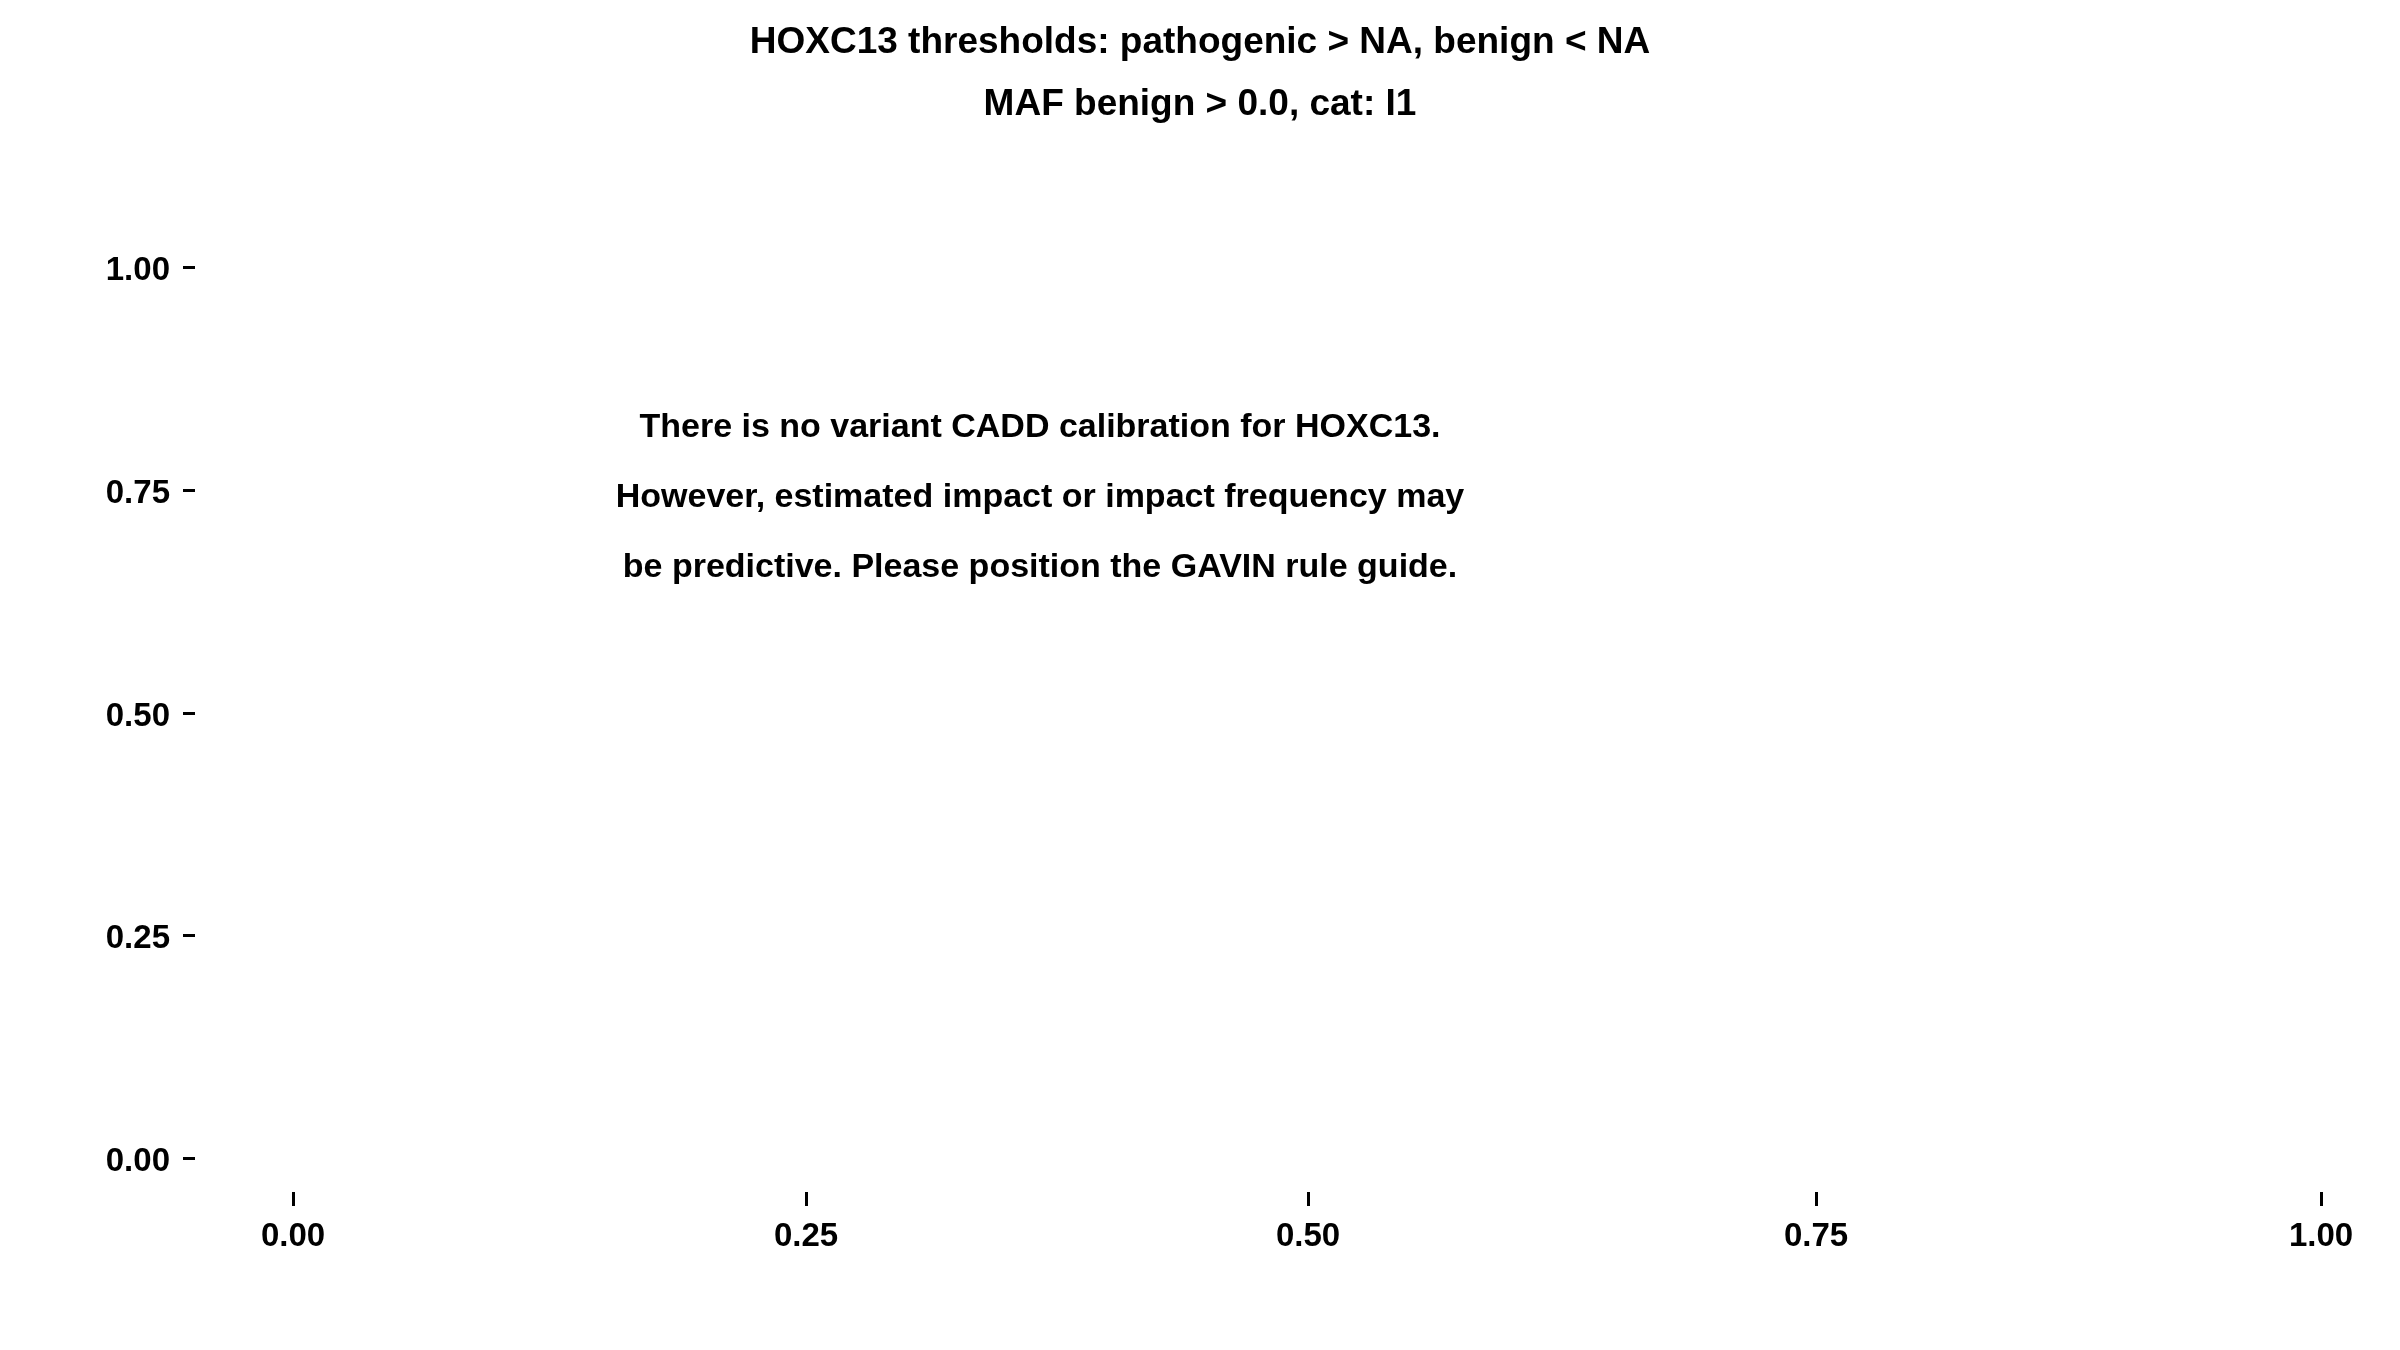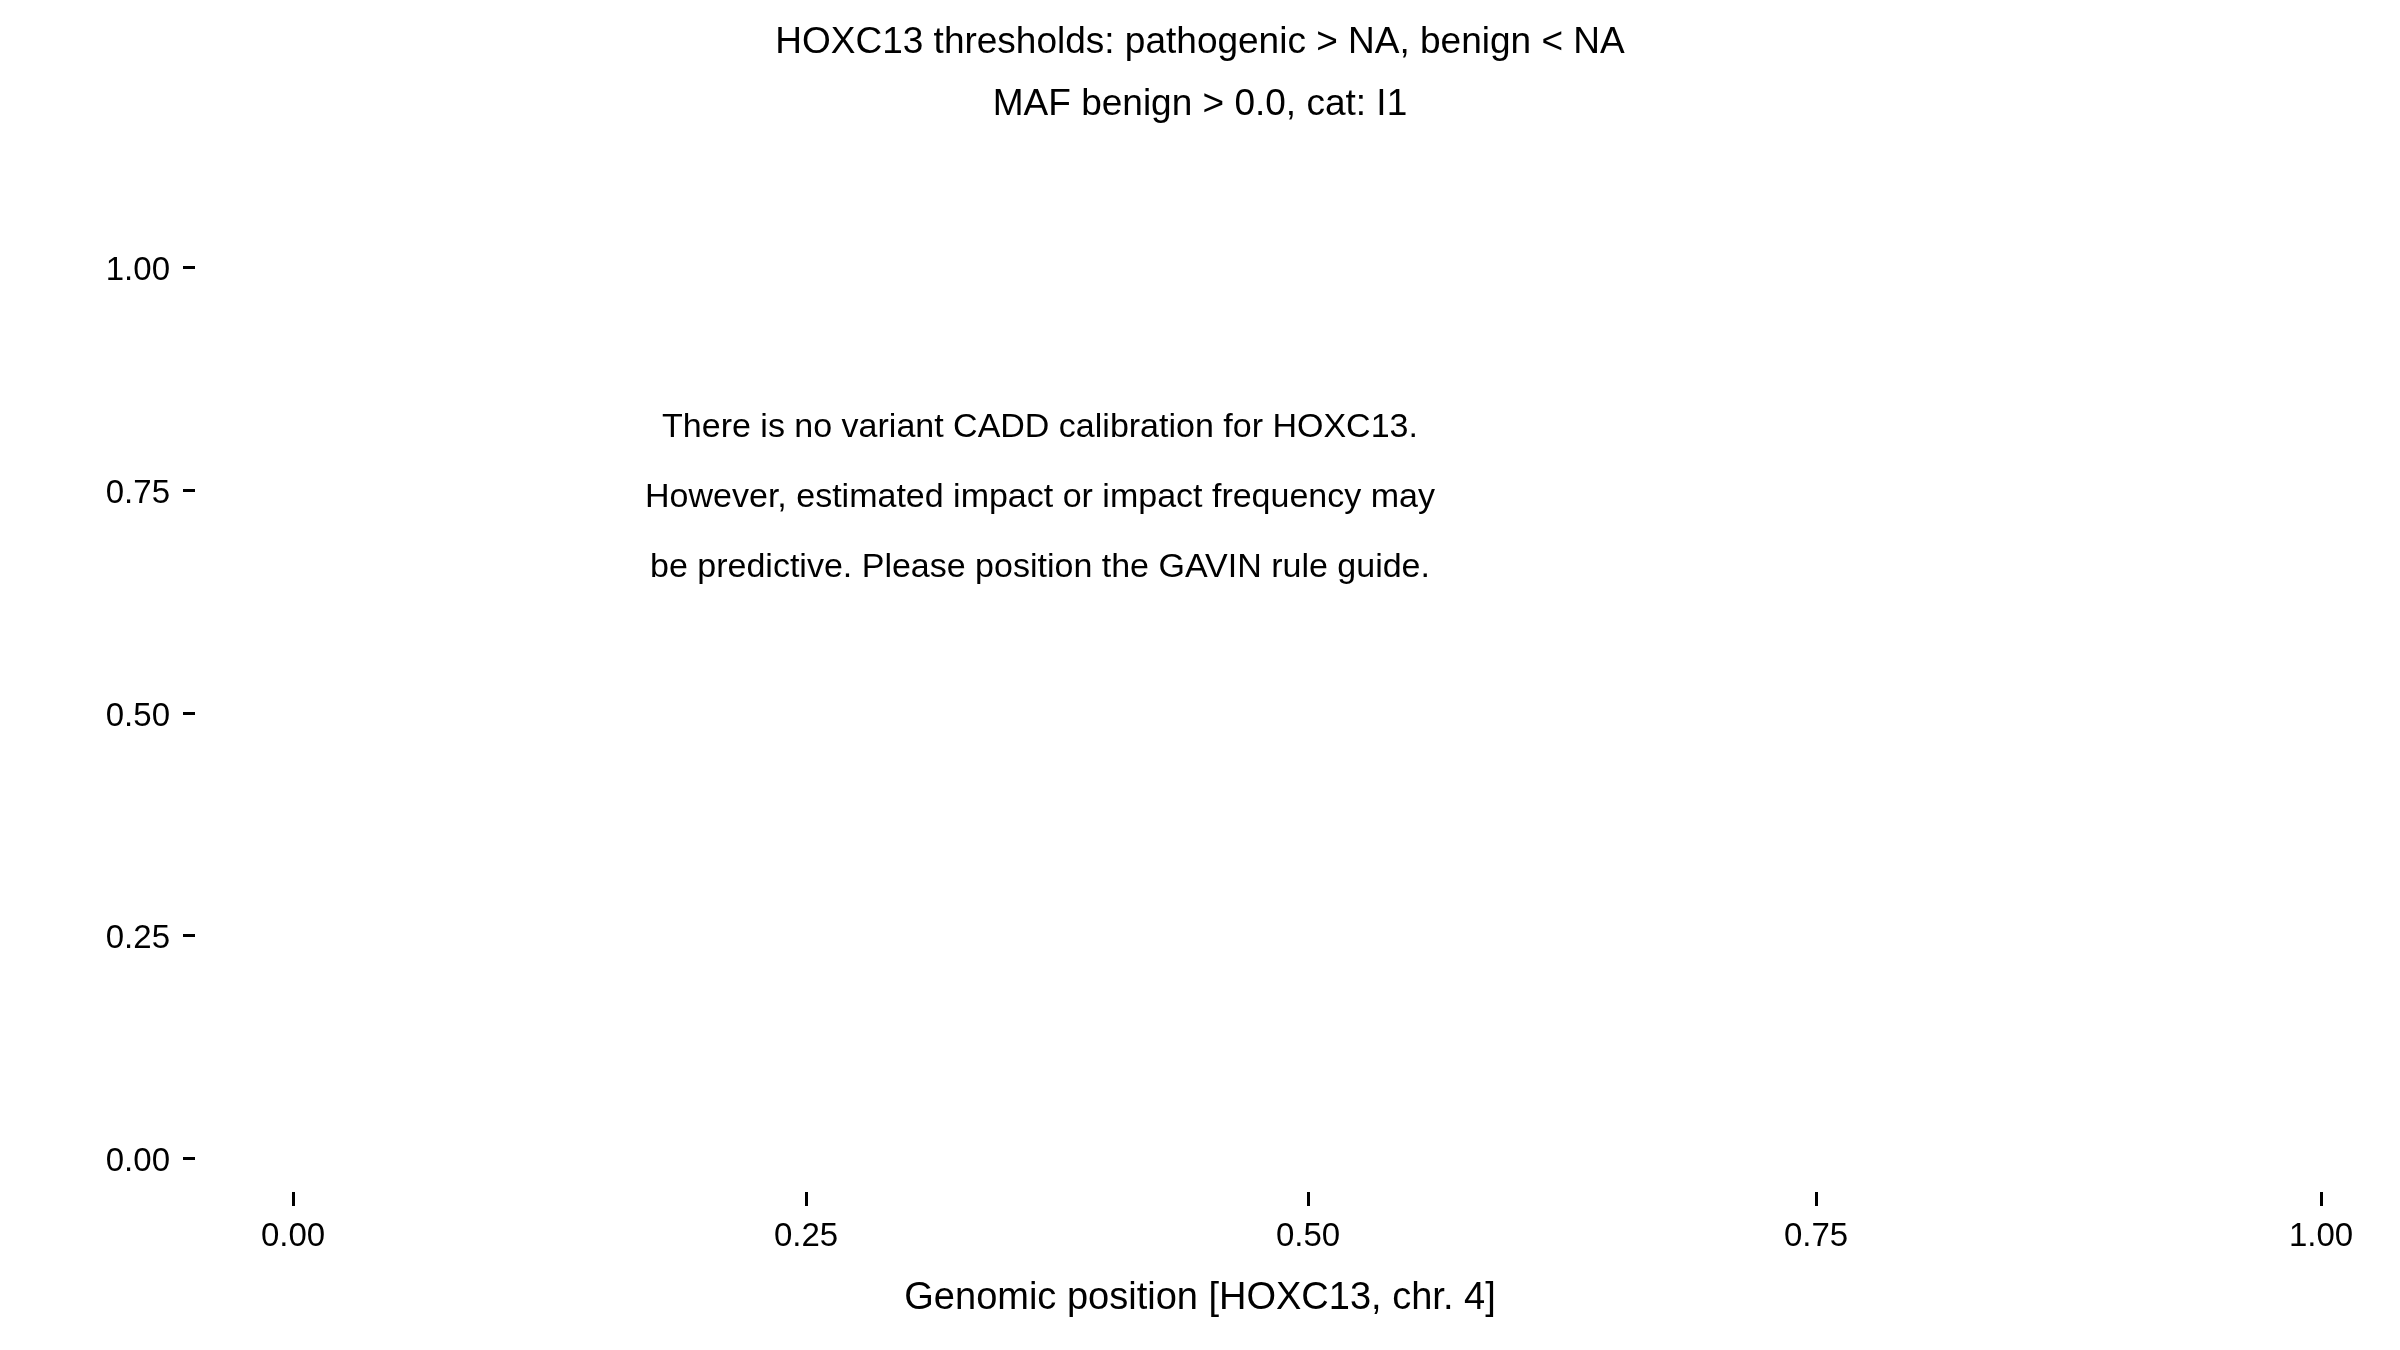--- a/index.html
+++ b/index.html
@@ -8,20 +8,21 @@
     background: #ffffff;
   }
   #page {
     position: relative;
     width: 2400px;
     height: 1350px;
     background: #ffffff;
     font-family: "Liberation Sans", sans-serif;
     color: #000000;
     overflow: hidden;
+    font-weight: bold;
   }
 
   
   .title-block {
     position: absolute;
     left: 0;
     top: 10px;
     width: 2400px;
     text-align: center;
   }
@@ -155,15 +156,14 @@
 
   <div class="x-tick-mark" style="left:1307px;"></div>
   <div class="x-tick-label" style="left:1308px;">0.50</div>
 
   <div class="x-tick-mark" style="left:1815px;"></div>
   <div class="x-tick-label" style="left:1816px;">0.75</div>
 
   <div class="x-tick-mark" style="left:2320px;"></div>
   <div class="x-tick-label" style="left:2321px;">1.00</div>
 
-  <div class="x-axis-title">Genomic position [HOXC13, chr. 4]</div>
 
 </div>
 
 </body></html>

